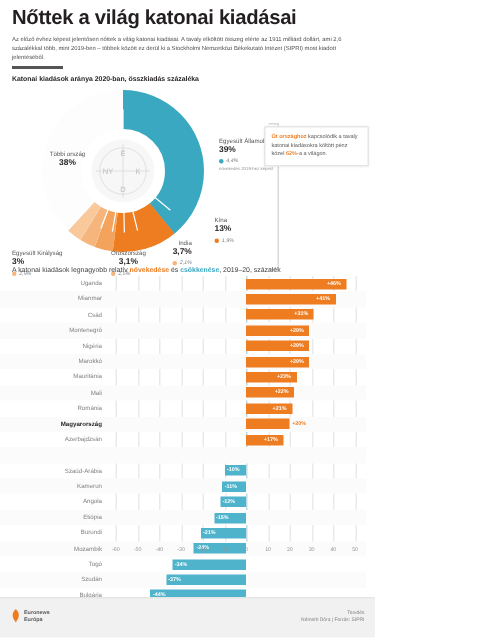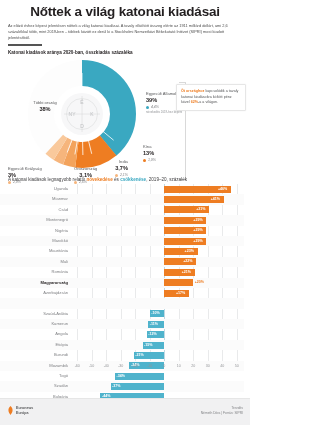--- a/index.html
+++ b/index.html
@@ -9,21 +9,21 @@
     font-family:"Liberation Sans",sans-serif;
     color:#333333;
     overflow:hidden;
   }
   .page{position:relative;width:250px;height:425px;background:#fff;}
 
   
   .header{padding:5px 8px 0 8px;}
   .title{
     font-size:13.5px;font-weight:bold;color:#231f20;
-    letter-spacing:-0.2px;line-height:1.1;margin:0 0 3px 0;text-align:center;
+    letter-spacing:-0.2px;line-height:1.1;margin:0 0 3px 0;
   }
   .standfirst{
     font-size:3.9px;line-height:1.55;color:#4d4d4d;margin:0;
     text-align:left;
   }
   .rule{height:2px;width:34px;background:#555;margin:3px 0 0 0;}
 
   
   .sec1{position:relative;margin-top:2px;}
   .sec-head{

